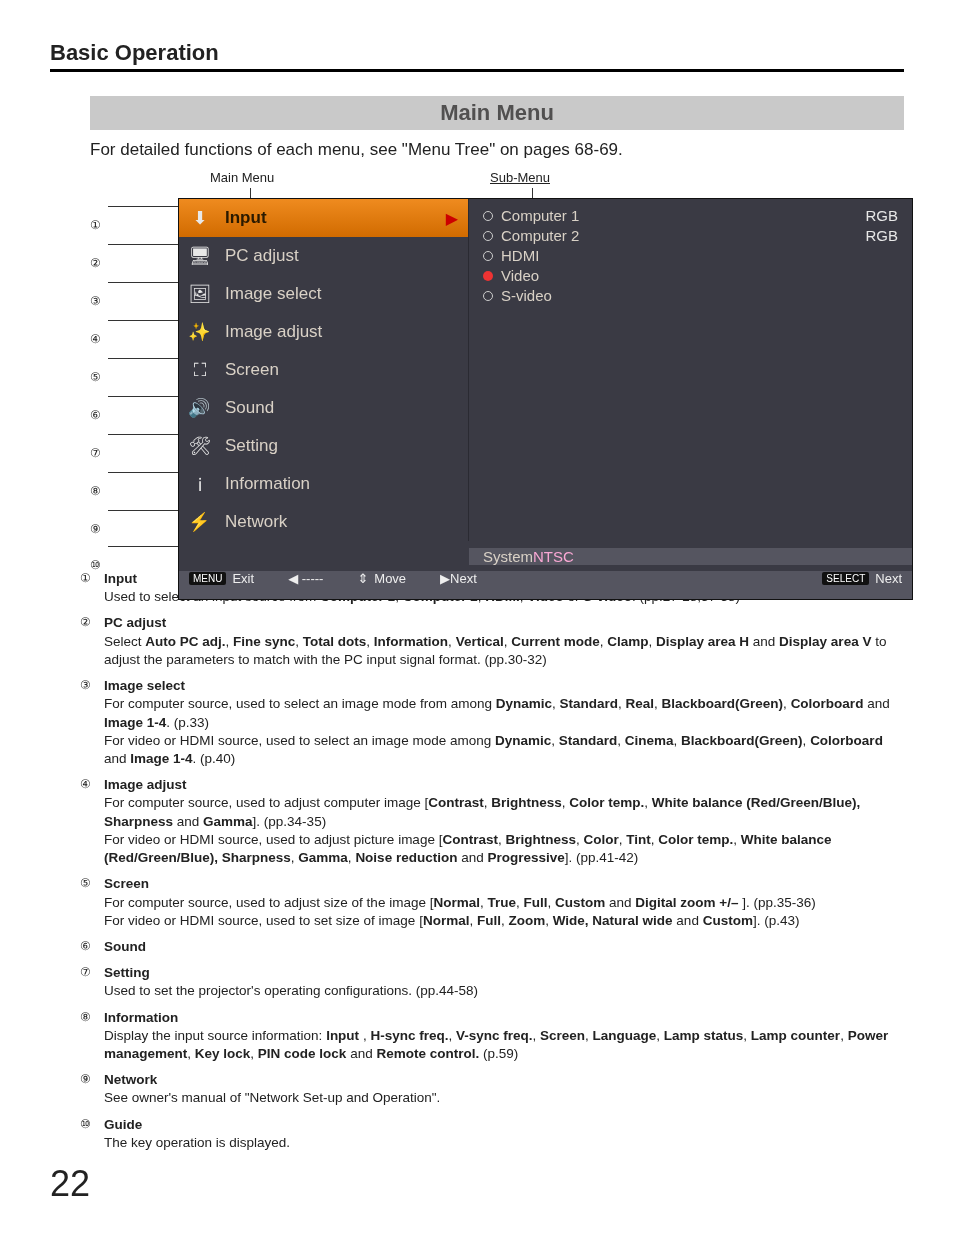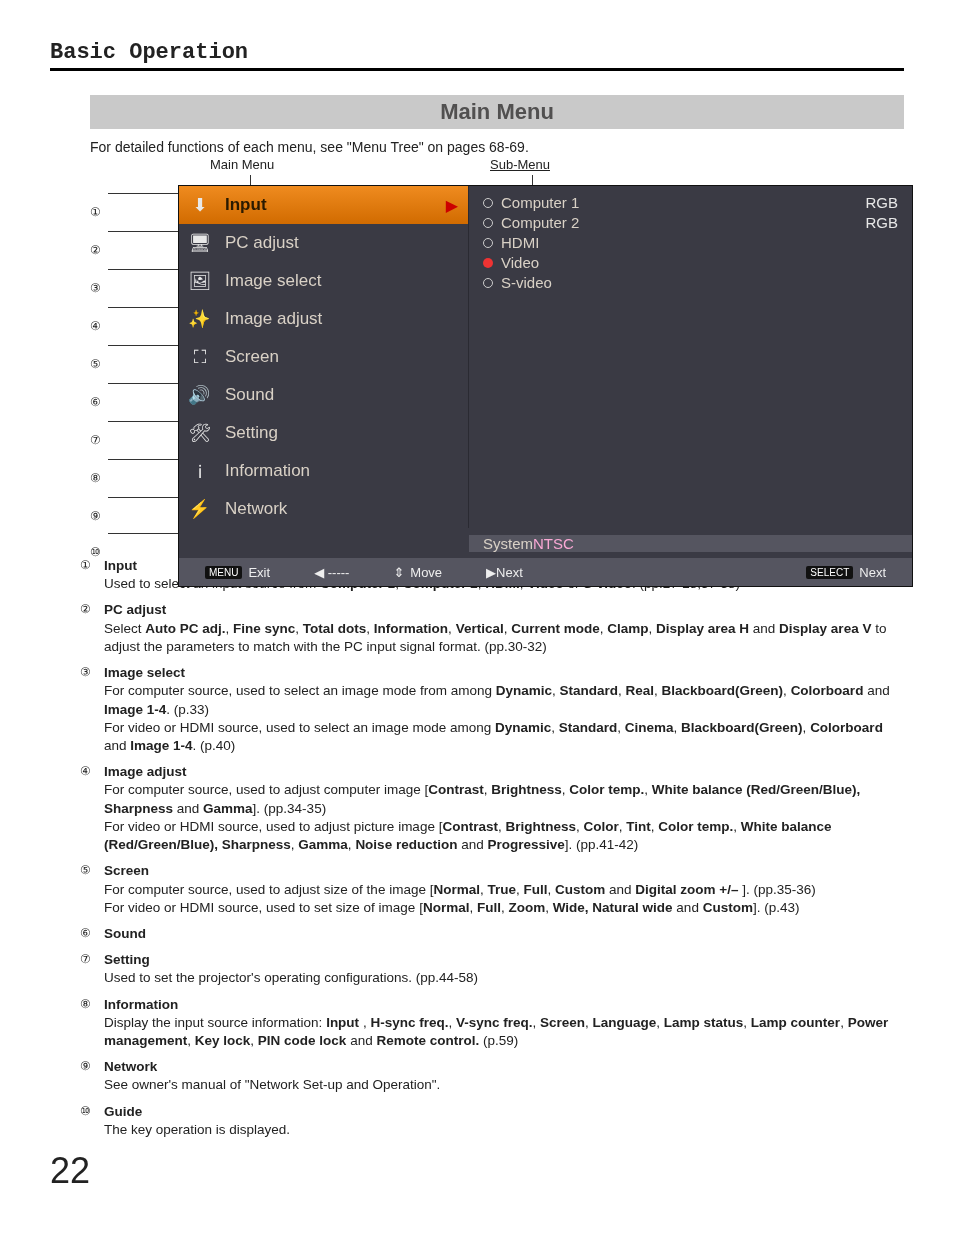--- a/index.html
+++ b/index.html
@@ -9,36 +9,35 @@
     color: #222;
     width: 954px;
     padding: 40px 50px 30px 50px;
   }
   .section-heading {
     font-size: 22px;
     font-weight: bold;
     border-bottom: 3px solid #000;
     padding-bottom: 3px;
     margin-bottom: 24px;
-    font-family: Liberation Mono, monospace;
   }
   .main-menu-bar {
     background: #c9c9c9;
     text-align: center;
     font-size: 22px;
     font-weight: bold;
     color: #515050;
     padding: 4px 0;
     margin-left: 40px;
     margin-bottom: 10px;
   }
   .subnote {
-    font-size: 14px;
+    font-size: 17px;
     margin-left: 40px;
-    margin-bottom: 2px;
+    margin-bottom: 10px;
   }
   .diagram {
     position: relative;
     margin-left: 40px;
     height: 390px;
   }
   .col-labels { position: absolute; top: 0; font-size: 13px; }
   .col-label-main { left: 120px; }
   .col-label-sub { left: 400px; text-decoration: underline; }
   .tick-main { position:absolute; left:160px; top:18px; width:1px; height:10px; background:#333; }
@@ -108,23 +107,23 @@
     display:flex; height:30px; align-items:center;
     background:#3a3a44;
   }
   .osd-system-row .lcell { width:290px; }
   .osd-system-row .mcell {
     flex:1; background:#555560; color:#d9d1c6;
     display:flex; align-items:center; padding-left:14px; font-size:15px;
     padding-right:14px;
   }
   .osd-guide {
-    display:flex; height:28px; align-items:center;
+    display:flex; height:28px; align-items:flex-start;
     background:#555560; color:#eee; font-size:13px;
-    padding: 0 26px; gap: 44px;
+    padding: 0 10px; gap: 34px;
   }
   .osd-guide .g { display:flex; align-items:center; gap:6px; }
   .key { background:#111; color:#fff; font-size:10px; padding:1px 4px; border-radius:2px; }
   .osd-guide .spacer { flex:1; }
 
   .descs { margin-top: 10px; margin-left: 30px; font-size: 13.5px; line-height:1.35; }
   .descs .item { display:flex; margin-bottom:8px; }
   .descs .dn { width:24px; flex-shrink:0; font-size:12px; }
   .descs .body { flex:1; }
   .descs .title { font-weight:bold; }

